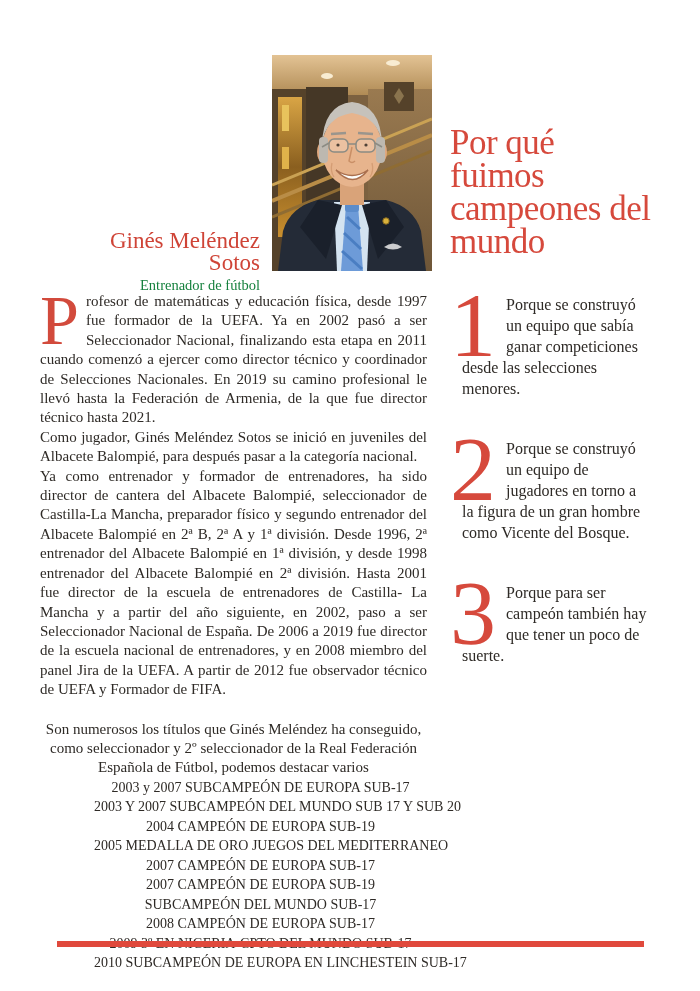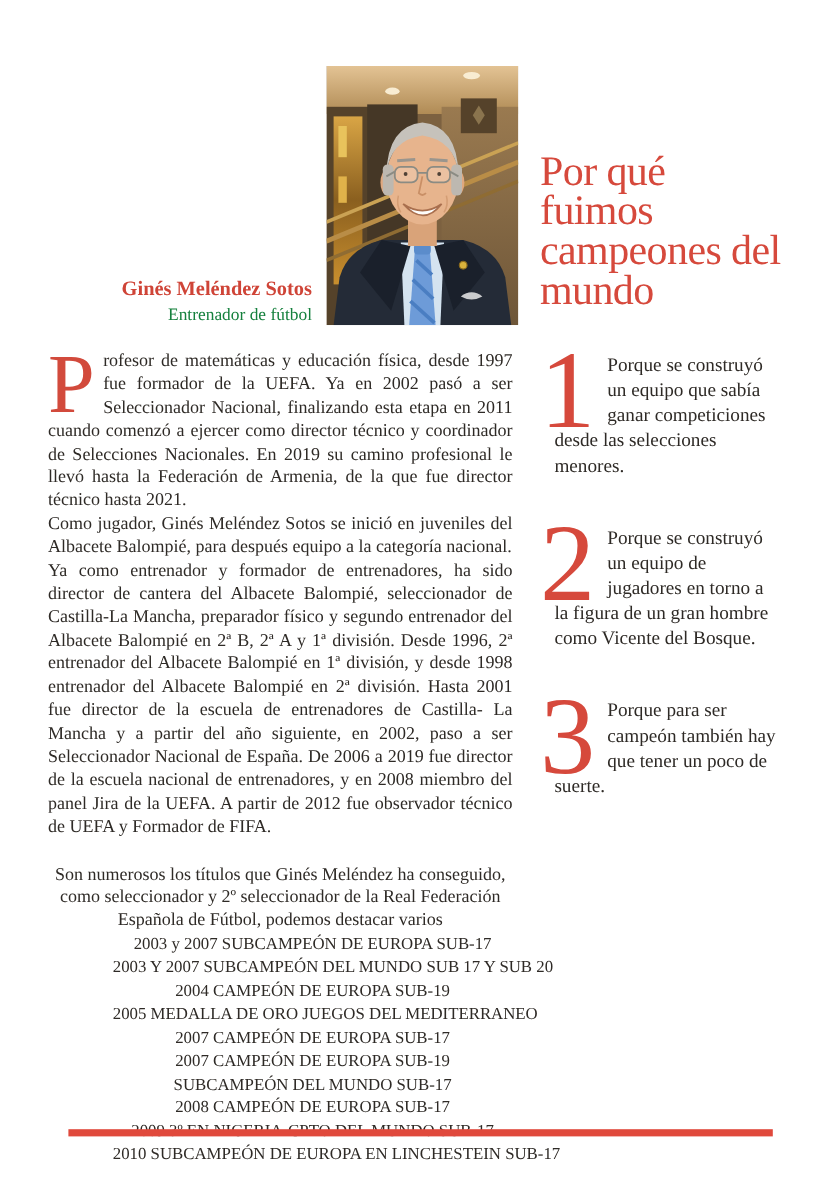--- a/index.html
+++ b/index.html
@@ -7,21 +7,21 @@
     position:relative;width:700px;height:991px;margin:0 auto;
     background:#ffffff;overflow:hidden;
     font-family:"Liberation Serif","DejaVu Serif",serif;
     color:#2e2a26;
   }
   
   .photo{position:absolute;left:272px;top:55px;width:160px;height:216px;overflow:hidden;}
   .photo svg{display:block;}
   
   .caption{position:absolute;left:60px;top:230px;width:200px;text-align:right;}
-  .caption .name{color:#cf4437;font-weight:bold;font-size:17px;line-height:22px;}
+  .caption .name{color:#cf4437;font-weight:normal;font-size:23px;line-height:22px;}
   .caption .role{color:#15803d;font-size:14.5px;line-height:18px;margin-top:2px;}
   
   .left-col{position:absolute;left:40px;top:292px;width:387px;font-size:15px;line-height:19.4px;text-align:justify;}
   .left-col p{margin:0;}
   .left-col p.lead::first-letter{
     float:left;color:#d24a3c;font-size:70px;line-height:54px;
     padding:2px 7px 0 0;font-weight:normal;
   }
   .left-col p.intro{margin-top:20px;text-align:center;}
   ul.titles{list-style:none;margin:0;padding:0 0 0 54px;text-align:center;}
@@ -138,21 +138,21 @@
     </div>
 
     <div class="reason">
       <span class="num">3</span>
       <p>Porque para ser campeón también hay que tener un poco de suerte.</p>
     </div>
   </div>
 
   <div class="left-col">
     <p class="lead">Profesor de matemáticas y educación física, desde 1997 fue formador de la UEFA. Ya en 2002 pasó a ser Seleccionador Nacional, finalizando esta etapa en 2011 cuando comenzó a ejercer como director técnico y coordinador de Selecciones Nacionales. En 2019 su camino profesional le llevó hasta la Federación de Armenia, de la que fue director técnico hasta 2021.</p>
-    <p>Como jugador, Ginés Meléndez Sotos se inició en juveniles del Albacete Balompié, para después equipo a la categoría nacional.</p>
+    <p>Como jugador, Ginés Meléndez Sotos se inició en juveniles del Albacete Balompié, para después pasar a la categoría nacional.</p>
     <p>Ya como entrenador y formador de entrenadores, ha sido director de cantera del Albacete Balompié, seleccionador de Castilla-La Mancha, preparador físico y segundo entrenador del Albacete Balompié en 2ª B, 2ª A y 1ª división. Desde 1996, 2ª entrenador del Albacete Balompié en 1ª división, y desde 1998 entrenador del Albacete Balompié en 2ª división. Hasta 2001 fue director de la escuela de entrenadores de Castilla- La Mancha y a partir del año siguiente, en 2002, paso a ser Seleccionador Nacional de España. De 2006 a 2019 fue director de la escuela nacional de entrenadores, y en 2008 miembro del panel Jira de la UEFA. A partir de 2012 fue observador técnico de UEFA y Formador de FIFA.</p>
     <p class="intro">Son numerosos los títulos que Ginés Meléndez ha conseguido, como seleccionador y 2º seleccionador de la Real Federación Española de Fútbol, podemos destacar varios</p>
     <ul class="titles">
       <li>2003 y 2007 SUBCAMPEÓN DE EUROPA SUB-17</li>
       <li>2003 Y 2007 SUBCAMPEÓN DEL MUNDO SUB 17 Y SUB 20</li>
       <li>2004 CAMPEÓN DE EUROPA SUB-19</li>
       <li>2005 MEDALLA DE ORO JUEGOS DEL MEDITERRANEO</li>
       <li>2007 CAMPEÓN DE EUROPA SUB-17</li>
       <li>2007 CAMPEÓN DE EUROPA SUB-19</li>
       <li>SUBCAMPEÓN DEL MUNDO SUB-17</li>

